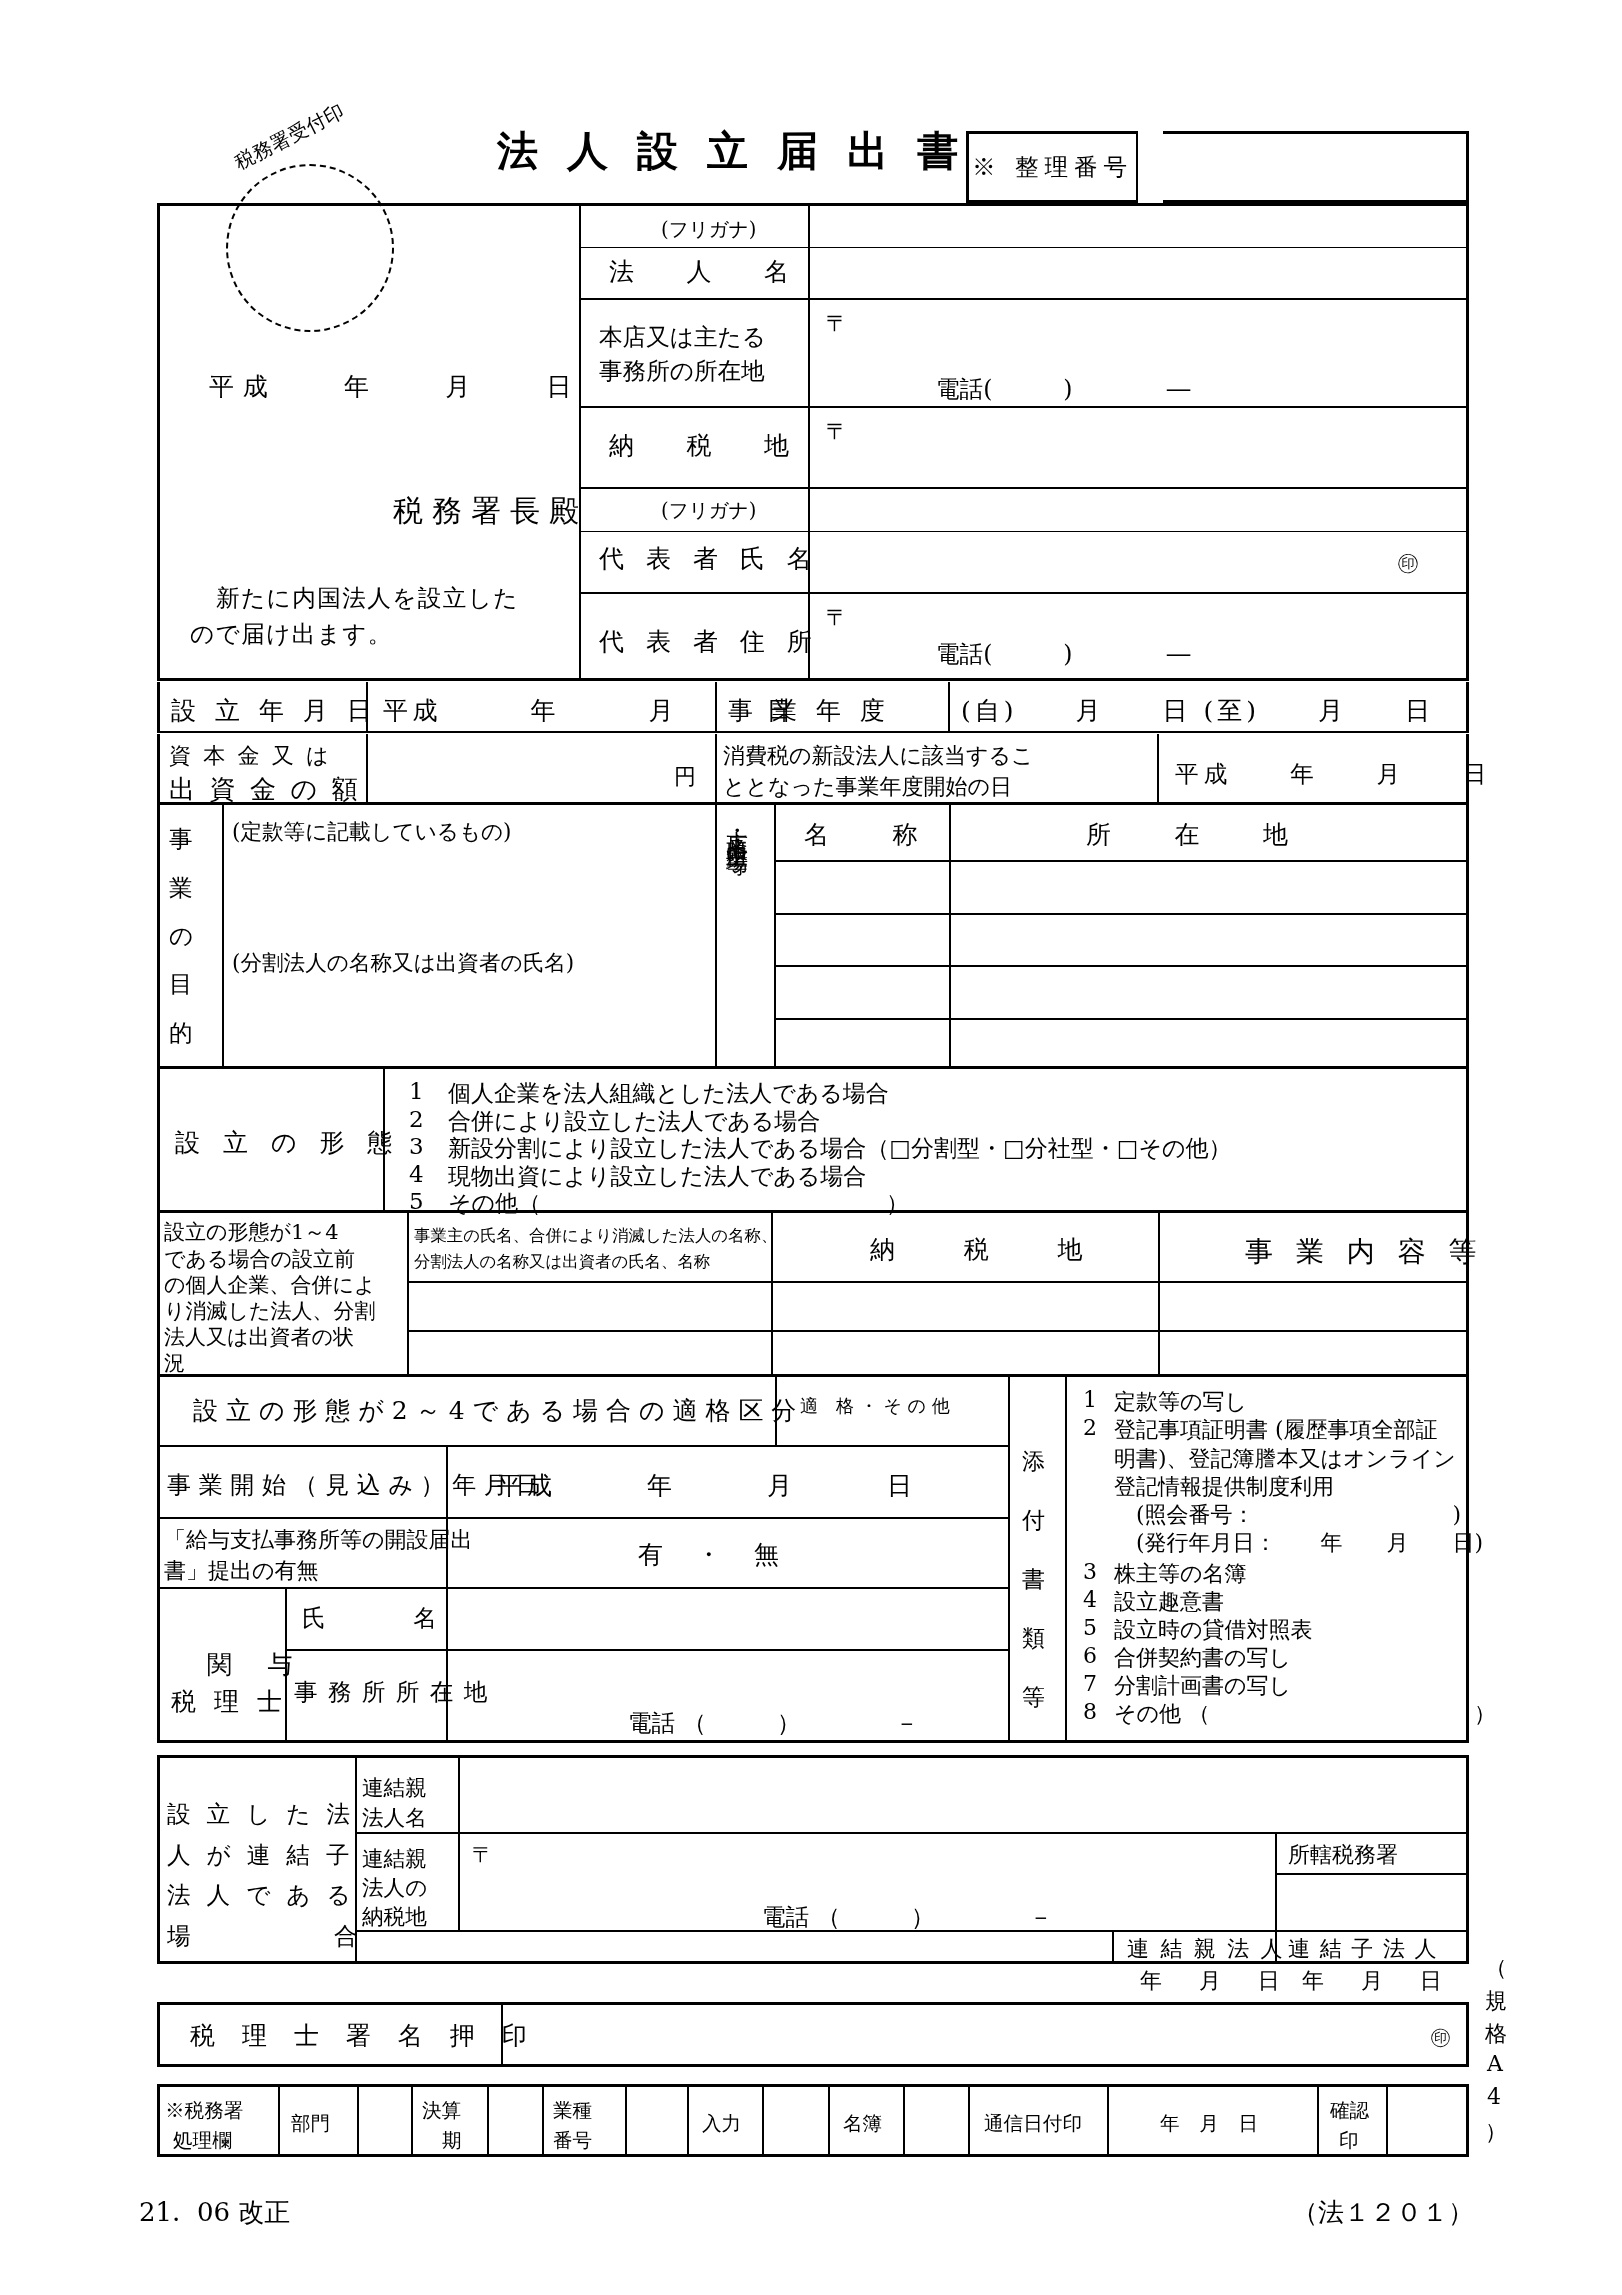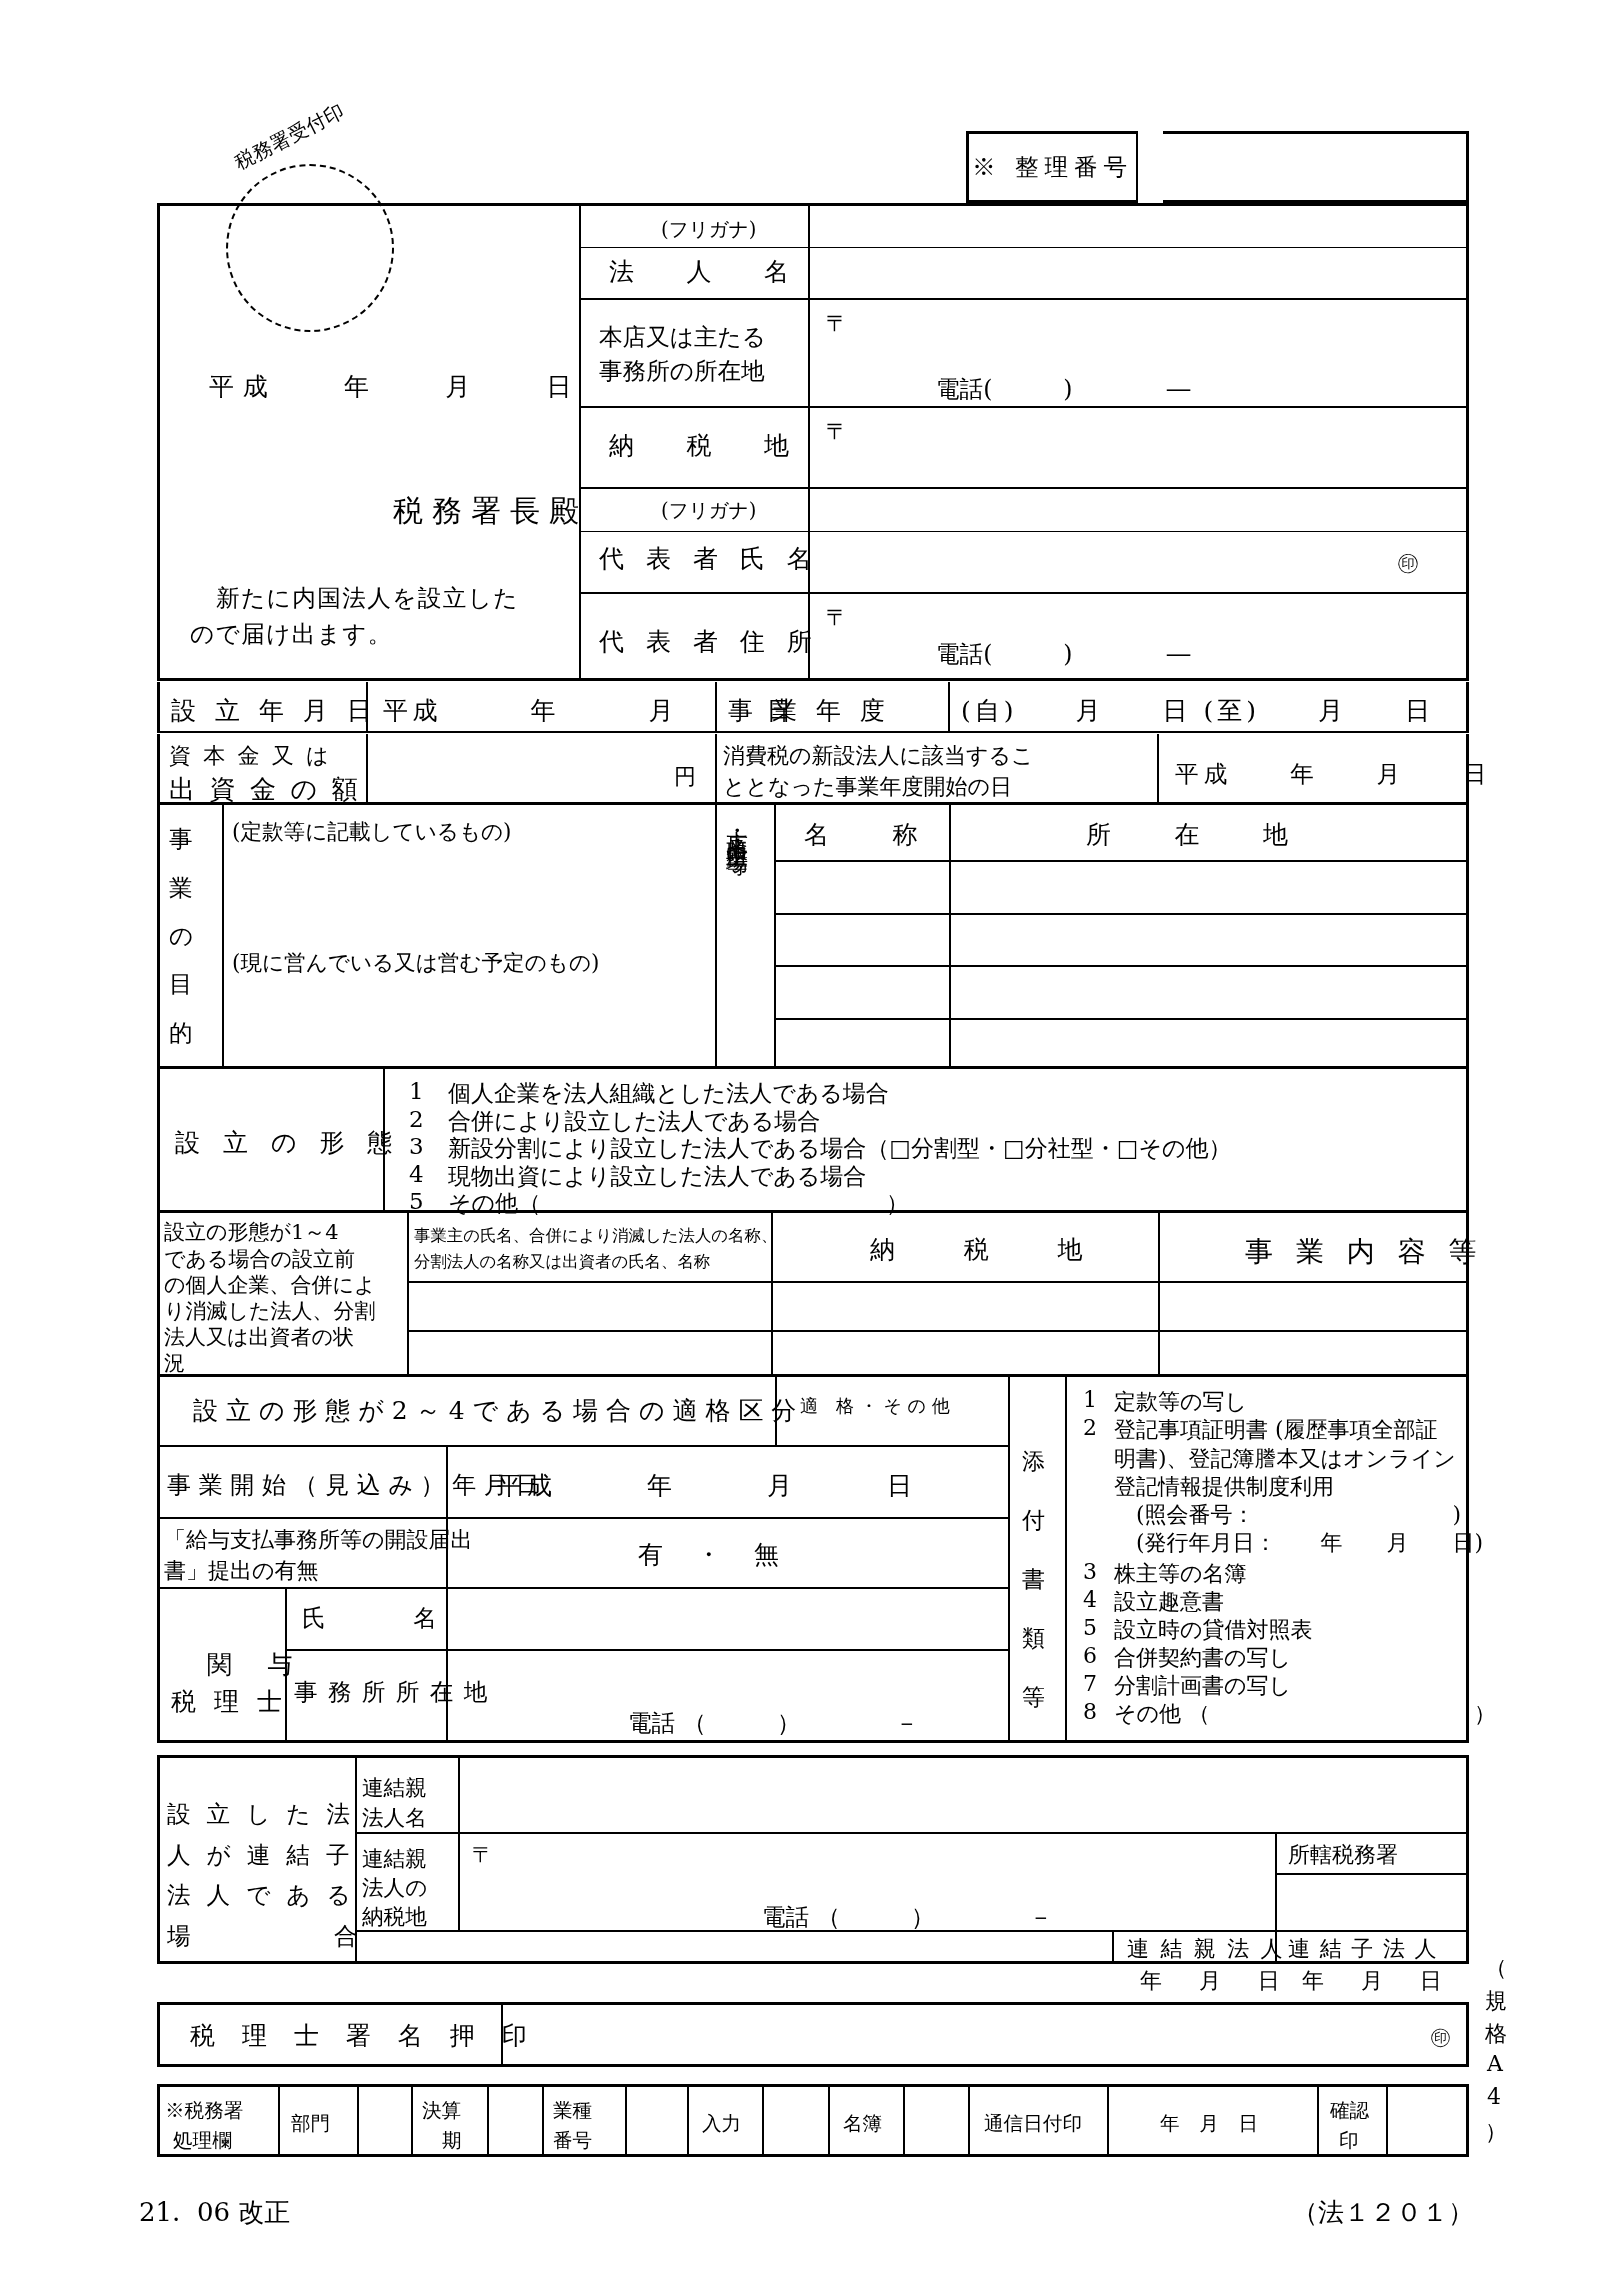--- a/index.html
+++ b/index.html
@@ -29,20 +29,21 @@
   }
   .title{
     font-weight:700;
   }
 </style>
 </head>
 <body>
 
 <div class="page">
 
+  <div class="t title" style="left:497px;top:124px;font-size:41px;letter-spacing:0.18em;">法 人 設 立 届 出 書</div>
 
   <div class="stamp" style="left:226px;top:164px;width:164px;height:164px;"></div>
   <div class="t" style="left:230px;top:152px;font-size:19.6px;transform:rotate(-27deg);transform-origin:left top;letter-spacing:0.02em;">税務署受付印</div>
 
   <div class="cell bt bl br bb" style="left:966px;top:131px;width:172px;height:72px;align-items:center;justify-content:center;border-right-width:2px;">
     <span class="t" style="position:static;font-size:23.6px;letter-spacing:0.25em;">※ 整理番号</span>
   </div>
   <div class="cell bt br bb" style="left:1163px;top:131px;width:306px;height:72px;">
     <span class="t" style="position:static;font-size:22px;"></span>
   </div>
@@ -123,21 +124,21 @@
   <div class="line-v" style="left:949px;top:804px;width:2px;height:265px;"></div>
 
   <div class="t" style="left:169px;top:823px;font-size:23.6px;">事</div>
   <div class="t" style="left:169px;top:872px;font-size:23.6px;">業</div>
   <div class="t" style="left:169px;top:920px;font-size:23.6px;">の</div>
   <div class="t" style="left:169px;top:968px;font-size:23.6px;">目</div>
   <div class="t" style="left:169px;top:1017px;font-size:23.6px;">的</div>
 
   <div class="t" style="left:232px;top:817px;font-size:21.6px;">(定款等に記載しているもの)</div>
   <div class="t" style="left:239px;top:851px;font-size:21px;"></div>
-  <div class="t" style="left:232px;top:948px;font-size:21.6px;">(現に営んでいる又は営む予定のもの)</div>
+  <div class="t" style="left:232px;top:948px;font-size:21.6px;">(分割法人の名称又は出資者の氏名)</div>
   <div class="t" style="left:239px;top:982px;font-size:21px;"></div>
 
   <div class="t vert" style="left:722px;top:813px;height:250px;font-size:22px;letter-spacing:0.12em;">支店・出張所・工場等</div>
 
   <div class="t" style="left:804px;top:818px;font-size:25px;letter-spacing:0.18em;">名　　称</div>
   <div class="t" style="left:1086px;top:818px;font-size:25px;letter-spacing:0.18em;">所　　在　　地</div>
 
   <div class="line-h" style="left:774px;top:860px;width:695px;height:2px;"></div>
   <div class="line-h" style="left:774px;top:913px;width:695px;height:2px;"></div>
   <div class="line-h" style="left:774px;top:965px;width:695px;height:2px;"></div>

